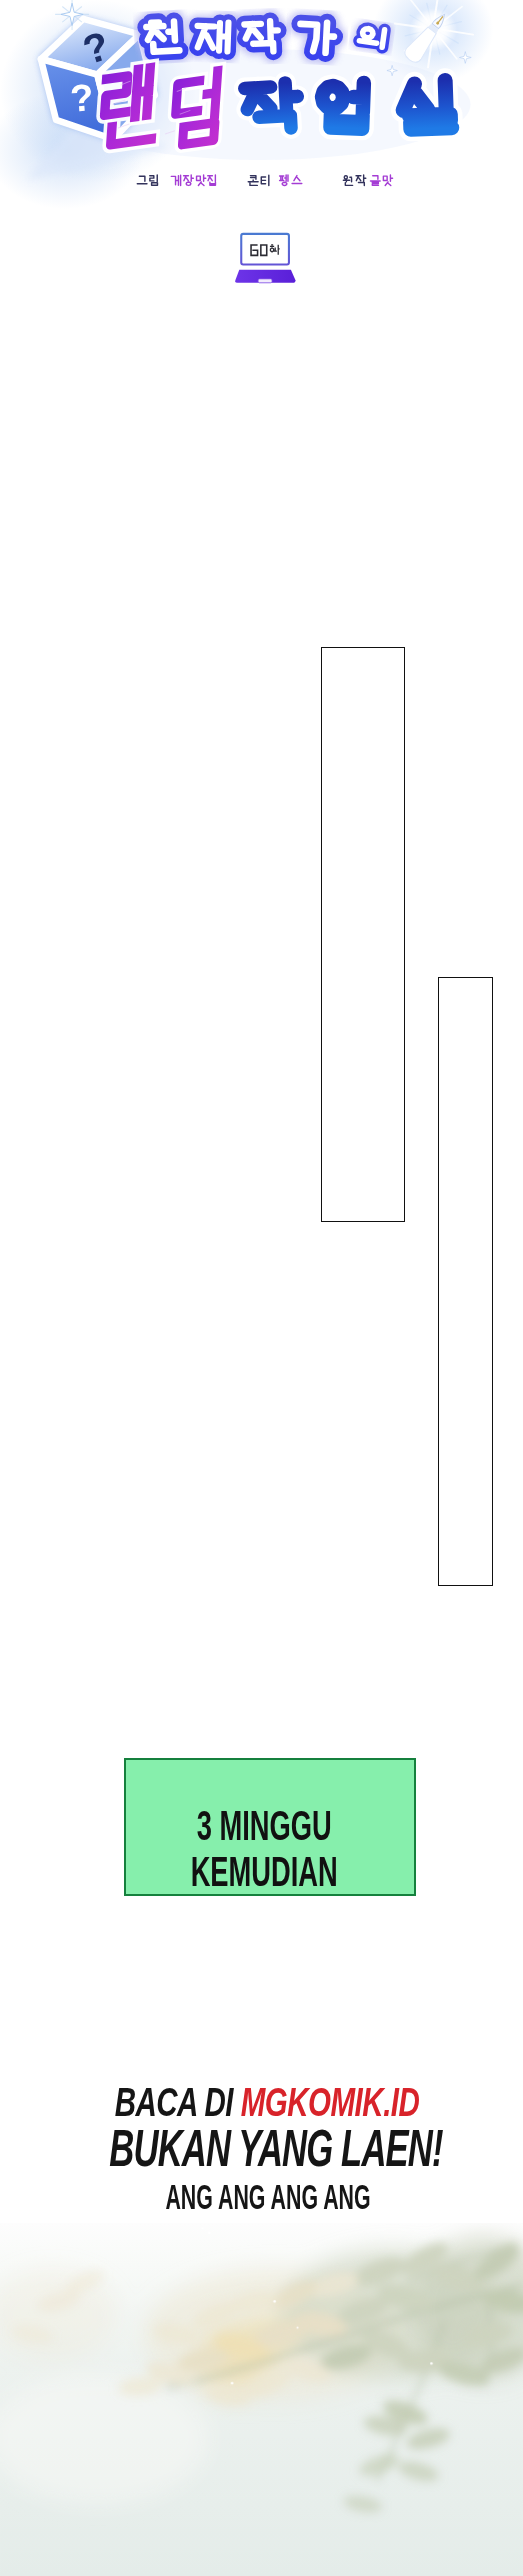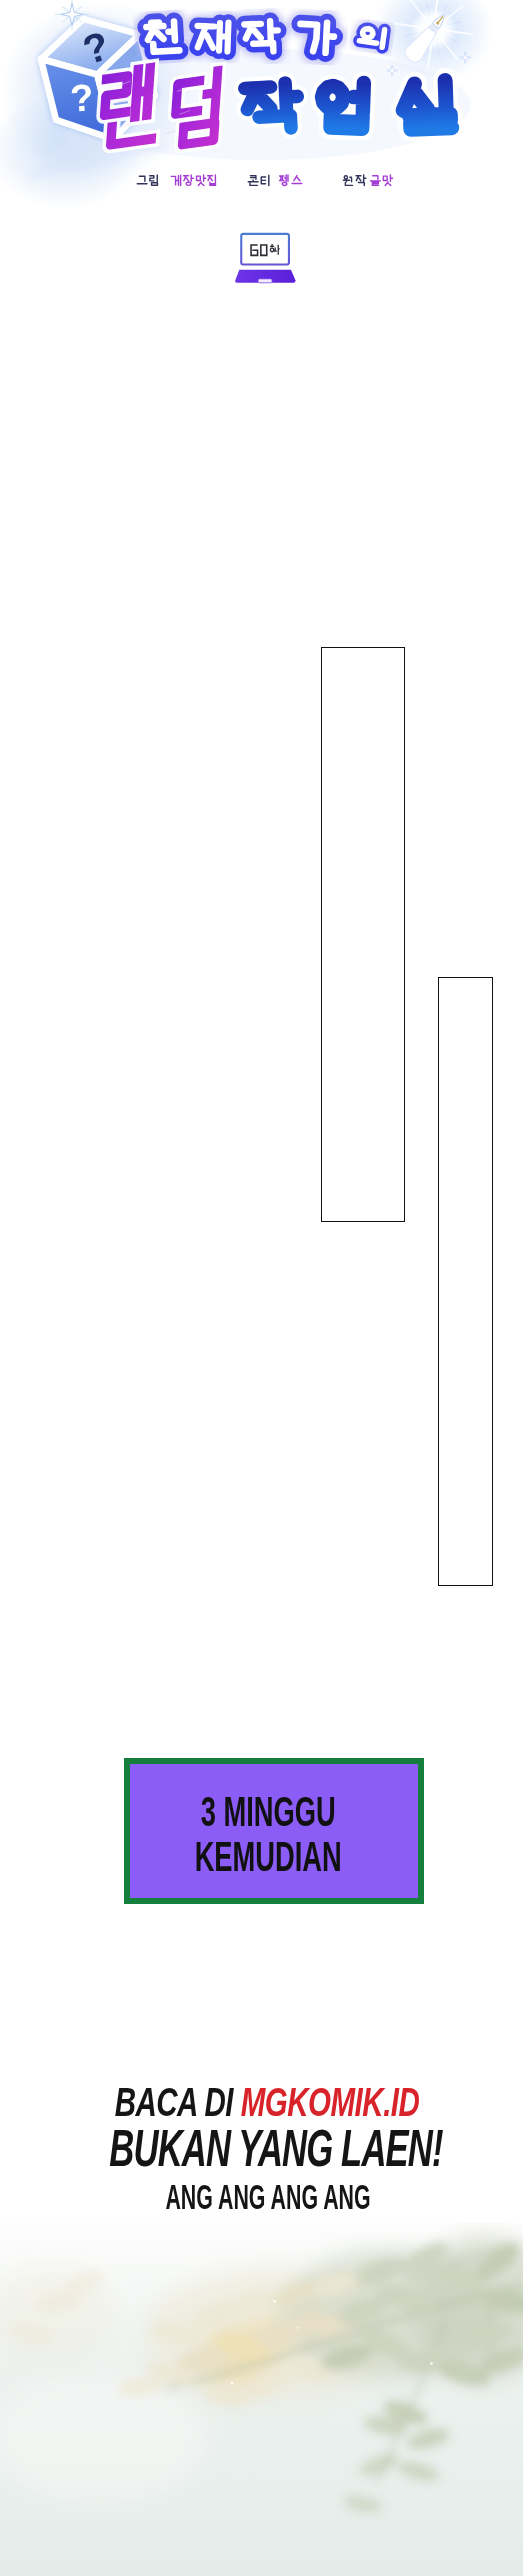--- a/index.html
+++ b/index.html
@@ -217,21 +217,21 @@
       <g stroke="#2b2b33" stroke-width="2.4" fill="none" stroke-linejoin="miter">
         <path d="M394,375 L384,375 L384,391 L394,391 L394,383 L386,383"></path>
         <path d="M399,375 L408,375 L408,391 L399,391 Z"></path>
       </g>
       <g transform="translate(412,374)">
         <path d="M2.78,0.85 L5.85,0.85 M0.93,3.13 L7.39,3.13 M4.16,5.18 L6.62,7.23 L6.62,9.73 L4.16,11.67 L1.70,9.73 L1.70,7.23 L4.16,5.18 M8.96,5.10 L8.96,9.35 M4.80,10.54 L11.52,10.54 M13.60,0.85 L13.60,16.15 M13.60,7.14 L15.84,7.14" fill="none" stroke="#2b2b33" stroke-width="2" stroke-linejoin="round"></path>
       </g>
     </svg>
 <div class="abs" style="left:321px;top:647px;width:82px;height:573px;border:1.6px solid #111;background:#fff;"></div>
 <div class="abs" style="left:438px;top:977px;width:53px;height:607px;border:1.6px solid #111;background:#fff;"></div>
-<div class="abs" style="left:124px;top:1758px;width:288px;height:134px;border:6px solid #15803d;background:#8b5cf6;display:flex;align-items:center;justify-content:center;">
+<div class="abs" style="left:124px;top:1758px;width:288px;height:134px;border:2px solid #15803d;background:#86efac;display:flex;align-items:flex-end;justify-content:center;">
 <div style="font-weight:bold;font-size:42px;line-height:1.08;color:#111;text-align:center;transform:scaleX(0.65) translateX(-9.2px);letter-spacing:0px;white-space:nowrap;margin-top:6.5px;">3 MINGGU<br>KEMUDIAN</div>
 </div>
 <div class="abs" style="left:0;top:2084px;width:534px;text-align:center;">
 <div style="font-weight:bold;font-style:italic;font-size:41px;line-height:0.92;color:#151515;transform:scaleX(0.72);white-space:nowrap;letter-spacing:-0.7px;">BACA DI <span style="color:#d8232a;">MGKOMIK.ID</span></div>
 </div>
 <div class="abs" style="left:0;top:2126px;width:552px;text-align:center;">
 <div style="font-weight:bold;font-style:italic;font-size:51px;line-height:0.92;color:#151515;transform:scaleX(0.68);white-space:nowrap;letter-spacing:-1.3px;">BUKAN YANG LAEN!</div>
 </div>
 <div class="abs" style="left:0;top:2181px;width:536px;text-align:center;">
 <div style="font-weight:bold;font-size:35px;line-height:0.92;color:#151515;transform:scaleX(0.61);white-space:nowrap;">ANG ANG ANG ANG</div>

